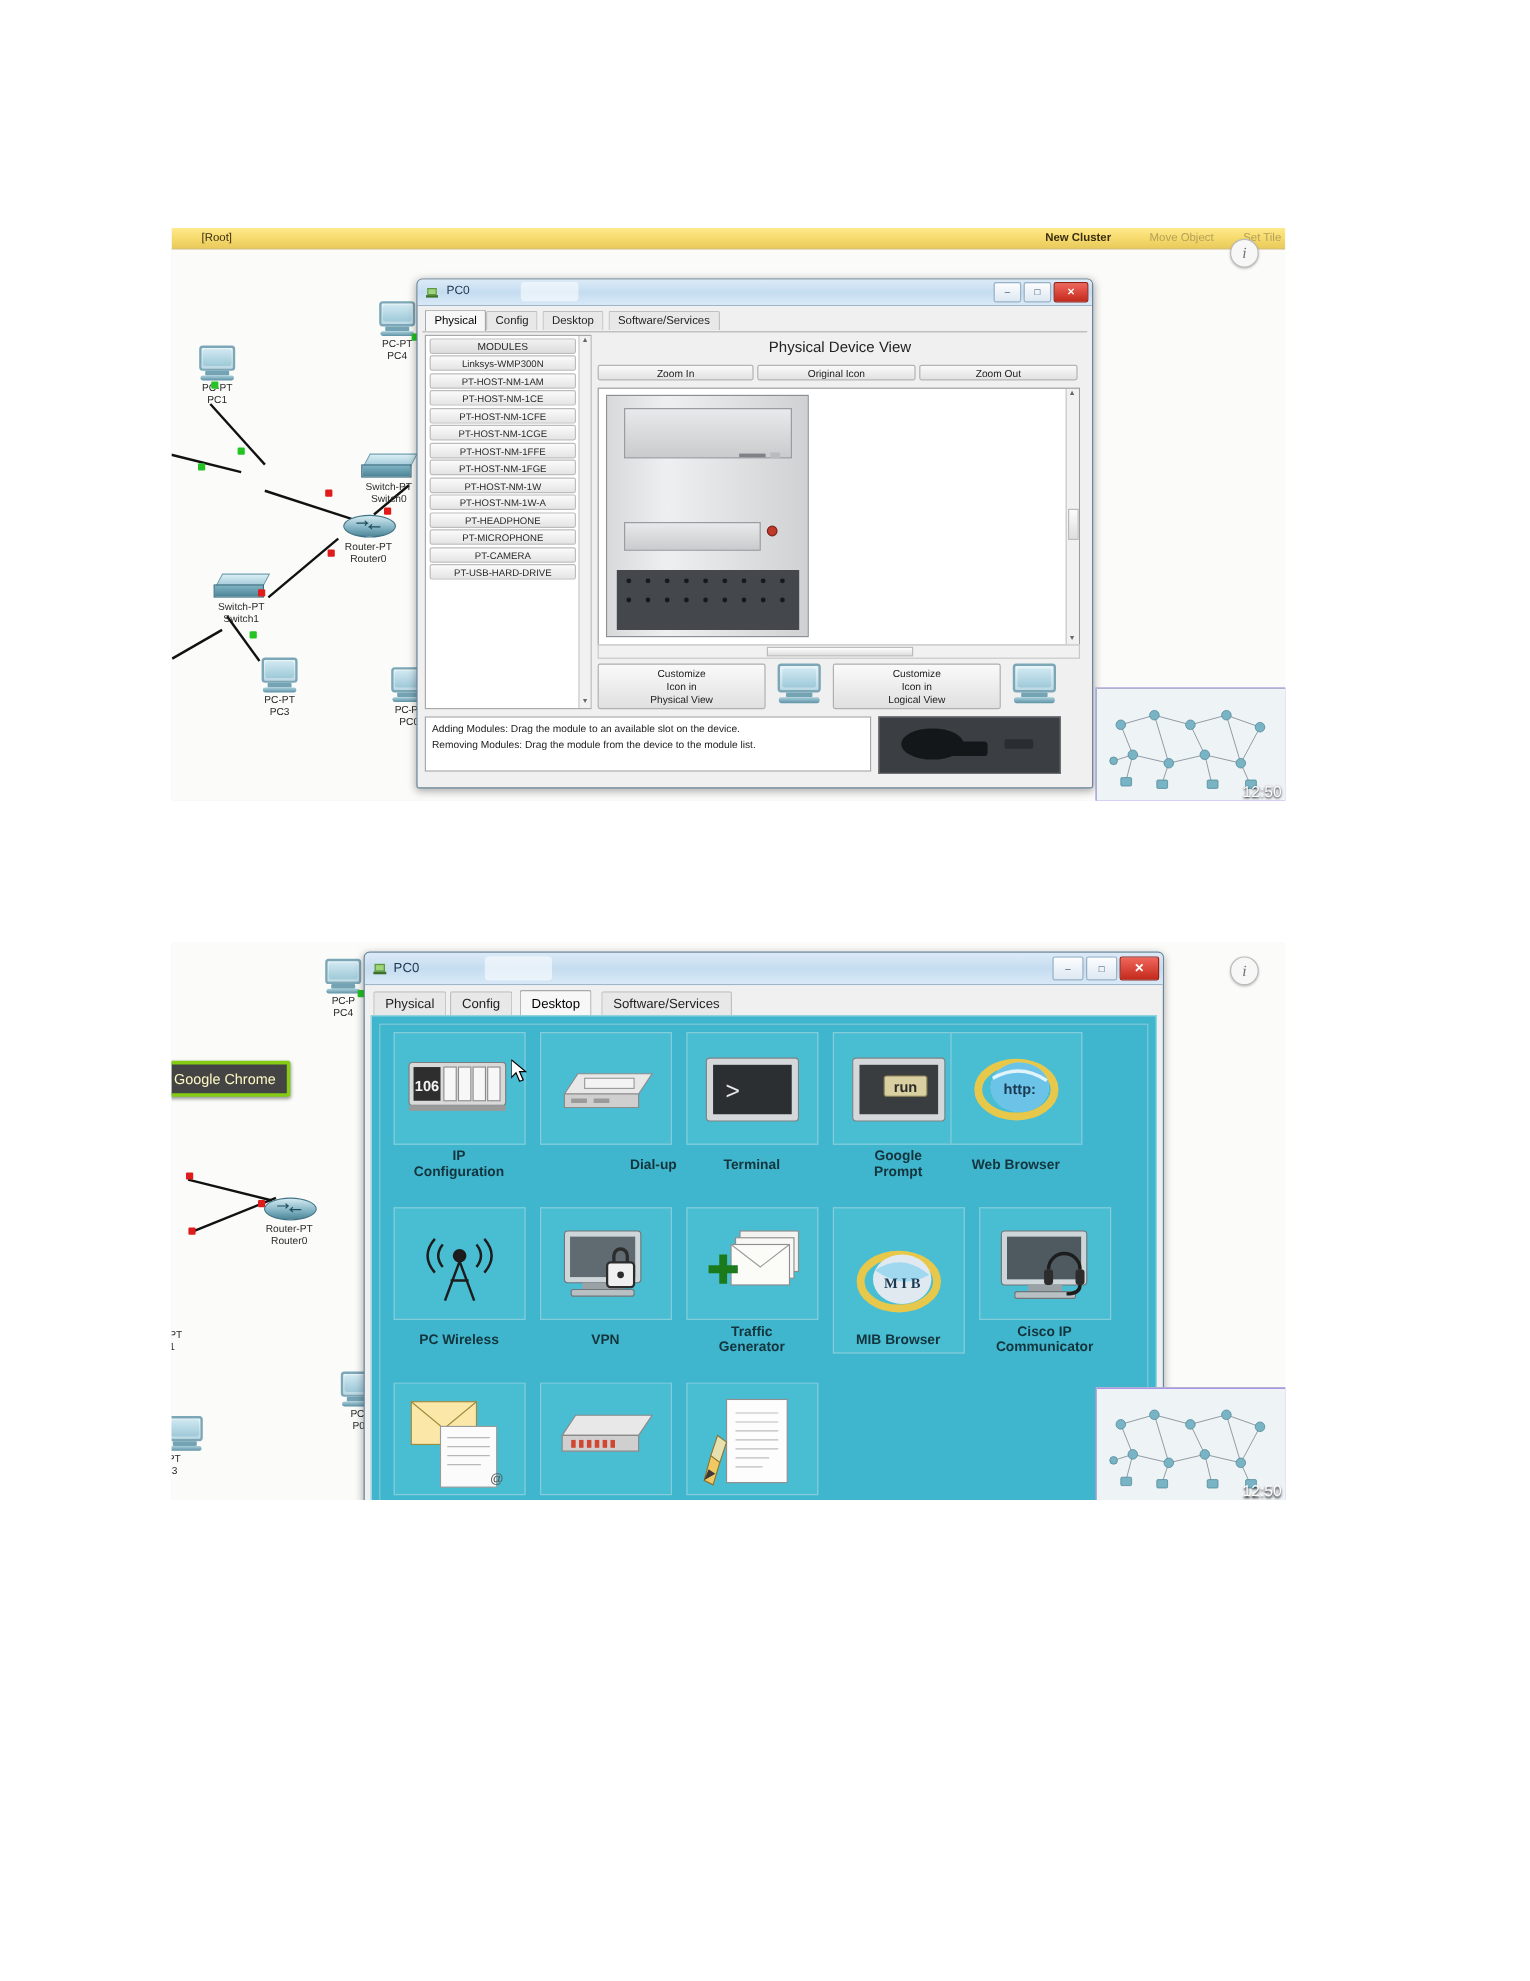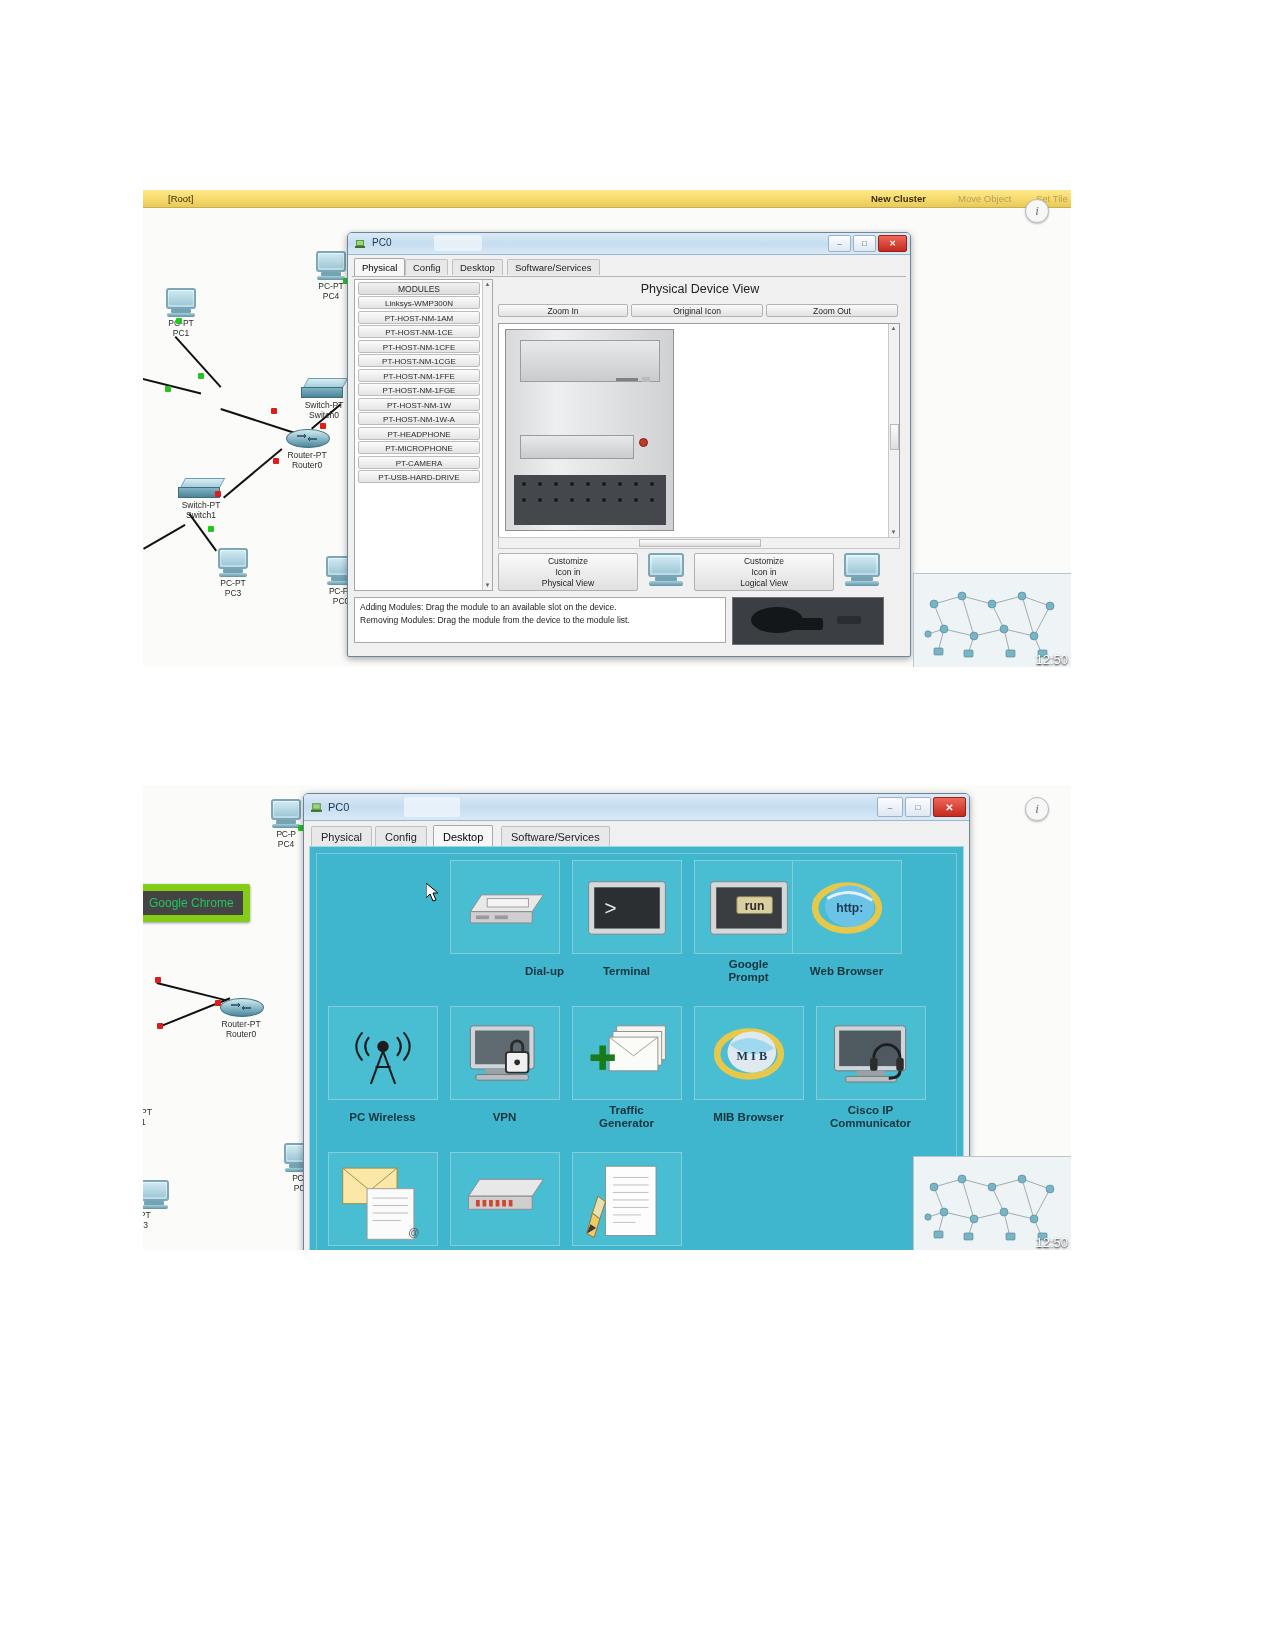--- a/index.html
+++ b/index.html
@@ -115,22 +115,22 @@
   .dsk{position:absolute;background:#3fb6cd;border:1px solid #9fd7e3;box-sizing:border-box;}
   .dsk-inner{position:absolute;left:6px;top:6px;right:6px;bottom:0;background:#3fb6cd;
     border:1px solid #7fc8d8;box-sizing:border-box;}
   .dcell{position:absolute;box-sizing:border-box;}
   .dtile{position:absolute;left:50%;transform:translateX(-50%);top:0;
     background:#49bdd2;border:1px solid #86cddc;box-sizing:border-box;
     display:flex;align-items:center;justify-content:center;}
   .dlabel{position:absolute;left:0;right:0;text-align:center;font-size:11.5px;font-weight:bold;
     color:#14343d;line-height:13px;}
 
-  .tooltip{position:absolute;background:#444;color:#22c55e;font-size:12px;padding:5px 9px;
-    border:7px solid #84cc16;border-radius:2px;box-shadow:0 1px 3px rgba(0,0,0,.4);white-space:nowrap;}
+  .tooltip{position:absolute;background:#444;color:#fef9c3;font-size:12px;padding:5px 9px;
+    border:3px solid #84cc16;border-radius:2px;box-shadow:0 1px 3px rgba(0,0,0,.4);white-space:nowrap;}
 
   
   .mini{position:absolute;background:#8b5cf6;border:1px solid #b9c3cb;overflow:hidden;}
   .mini .net{position:absolute;left:0;top:0;right:0;bottom:0;}
   .mini .clock{position:absolute;right:4px;bottom:1px;font-size:13px;color:#fff;
     font-family:"Liberation Sans",sans-serif;text-shadow:0 1px 2px #000;}
 
   .cursor{position:absolute;width:0;height:0;}
   .cursor svg{display:block;}
 </style>
@@ -493,20 +493,40 @@
       <div class="tabs" style="margin:4px 5px 0 5px;height:22px;">
         <div class="tab" style="left:2px;font-size:11px;height:20px;line-height:20px;top:1px;padding:0 9px;">Physical</div>
         <div class="tab" style="left:66px;font-size:11px;height:20px;line-height:20px;top:1px;padding:0 9px;">Config</div>
         <div class="tab sel" style="left:124px;font-size:11px;height:22px;line-height:22px;top:0;padding:0 9px;">Desktop</div>
         <div class="tab" style="left:192px;font-size:11px;height:20px;line-height:20px;top:1px;padding:0 9px;">Software/Services</div>
       </div>
 
       <div class="dsk" style="left:5px;top:52px;right:5px;bottom:0;">
         <div class="dsk-inner">
 
+          <div class="dcell" style="left:6px;top:6px;width:119px;height:146px;">
+            <div class="dtile" style="width:110px;height:94px;">
+              <svg viewBox="0 0 110 94" width="104" height="88">
+                <rect x="10" y="24" width="86" height="38" rx="3" fill="#d9d9d9" stroke="#7d7d7d"></rect>
+                <rect x="14" y="28" width="24" height="30" fill="#2e2e2e"></rect>
+                <text x="26" y="49" font-family="Liberation Sans, sans-serif" font-size="13" fill="#f3f3f3" text-anchor="middle" font-weight="bold">106</text>
+                <g fill="#f7f7f7" stroke="#8d8d8d">
+                  <rect x="41" y="28" width="11" height="30"></rect>
+                    <rect x="54" y="28" width="11" height="30"></rect>
+                  <rect x="67" y="28" width="11" height="30"></rect>
+                    <rect x="80" y="28" width="11" height="30"></rect>
+                </g>
+                <rect x="10" y="62" width="86" height="5" fill="#9a9a9a"></rect>
+              </svg>
+            </div>
+            <div class="dlabel" style="top:98px;">
+              <div>IP</div>
+              <div>Configuration</div>
+            </div>
+          </div>
 
           <div class="dcell" style="left:128px;top:6px;width:119px;height:146px;">
             <div class="dtile" style="width:110px;height:94px;">
               <svg viewBox="0 0 110 94" width="104" height="88">
                 <polygon points="18,52 30,34 96,34 84,52" fill="#e8e8e8" stroke="#8a8a8a"></polygon>
                 <polygon points="18,52 84,52 84,64 18,64" fill="#cfcfcf" stroke="#8a8a8a"></polygon>
                 <rect x="36" y="38" width="44" height="9" fill="#f4f4f4" stroke="#9a9a9a"></rect>
                 <rect x="24" y="56" width="14" height="4" fill="#9a9a9a"></rect>
                 <rect x="44" y="56" width="14" height="4" fill="#9a9a9a"></rect>
               </svg>
@@ -599,21 +619,21 @@
                 </g>
               </svg>
             </div>
             <div class="dlabel" style="top:98px;">
               <div>Traffic</div>
               <div>Generator</div>
             </div>
           </div>
 
           <div class="dcell" style="left:372px;top:152px;width:119px;height:146px;">
-            <div class="dtile" style="width:110px;height:94px;">
+            <div class="dtile" style="width:110px;height:122px;">
               <svg viewBox="0 0 110 94" width="104" height="88">
                 <ellipse cx="55" cy="48" rx="34" ry="24" fill="none" stroke="#e8c84a" stroke-width="7"></ellipse>
                 <ellipse cx="58" cy="46" rx="26" ry="22" fill="#dfe9ef"></ellipse>
                 <path d="M34 38 q24 -16 48 4 q-24 14 -48 -4" fill="#8fd3ef" opacity=".8"></path>
                 <text x="58" y="54" font-family="Liberation Serif, serif" font-size="13" fill="#1b3a52" text-anchor="middle" font-weight="bold">M I B</text>
               </svg>
             </div>
             <div class="dlabel" style="top:105px;">MIB Browser</div>
           </div>
 

